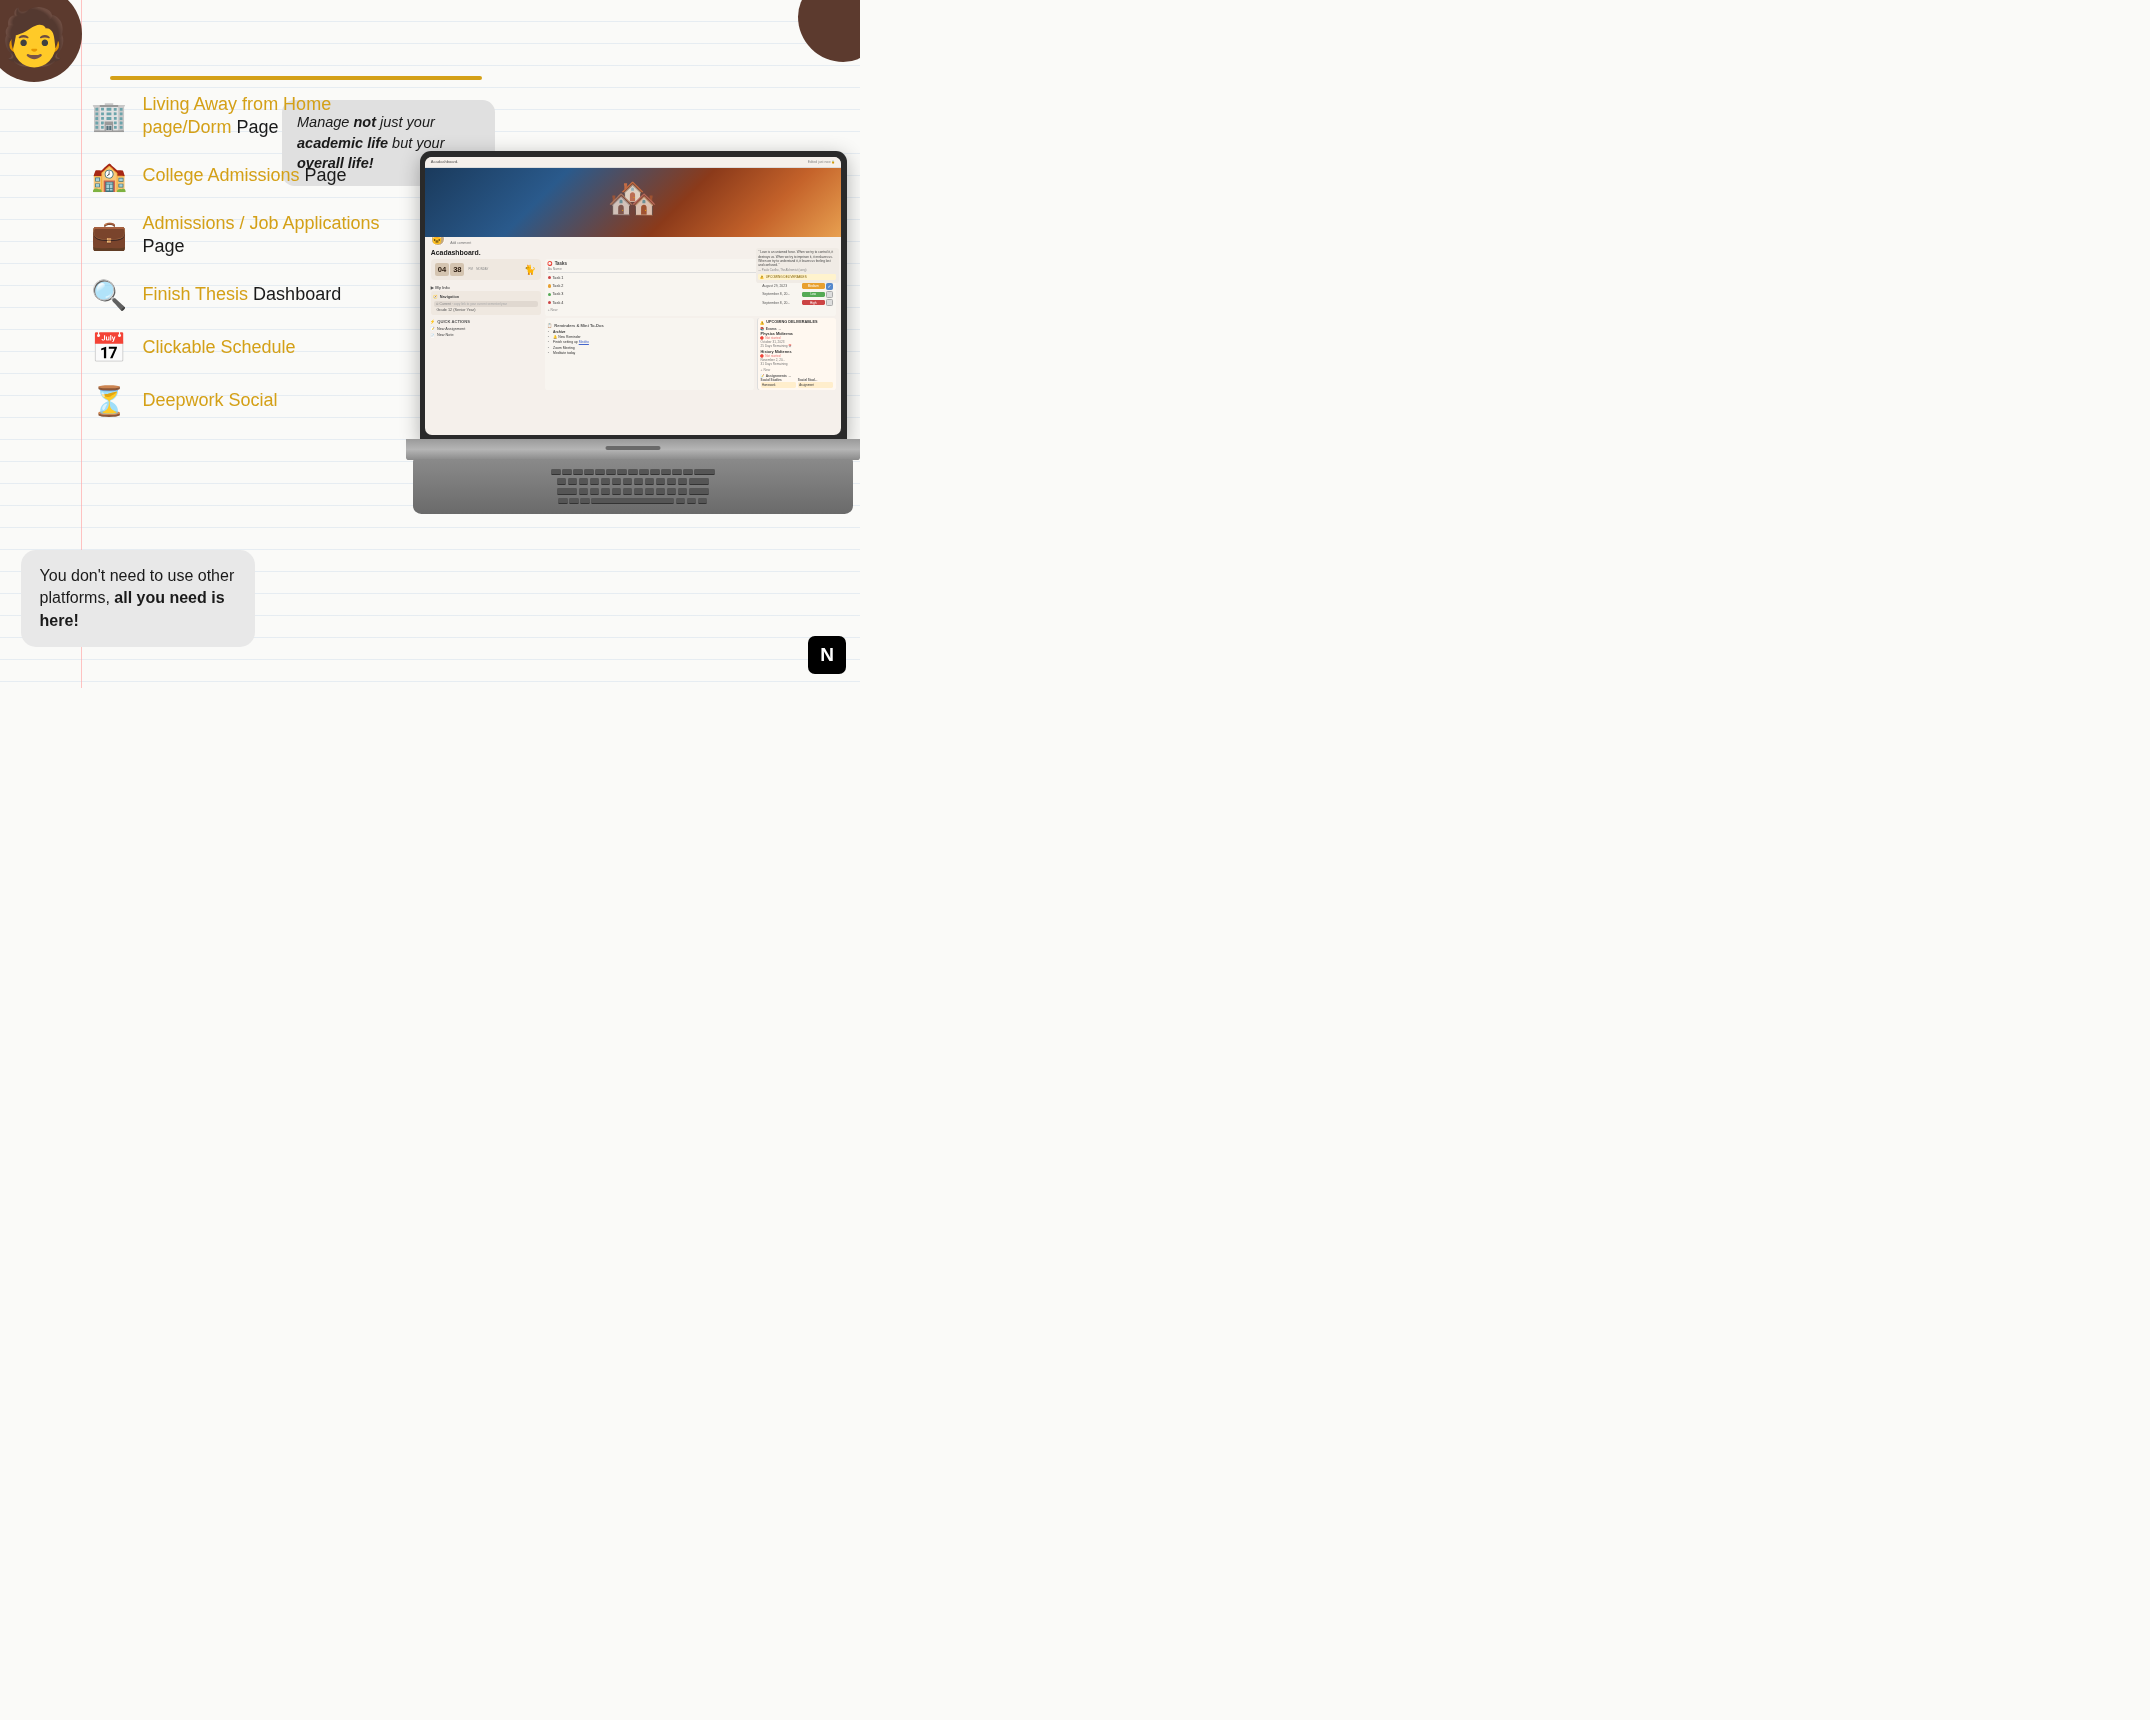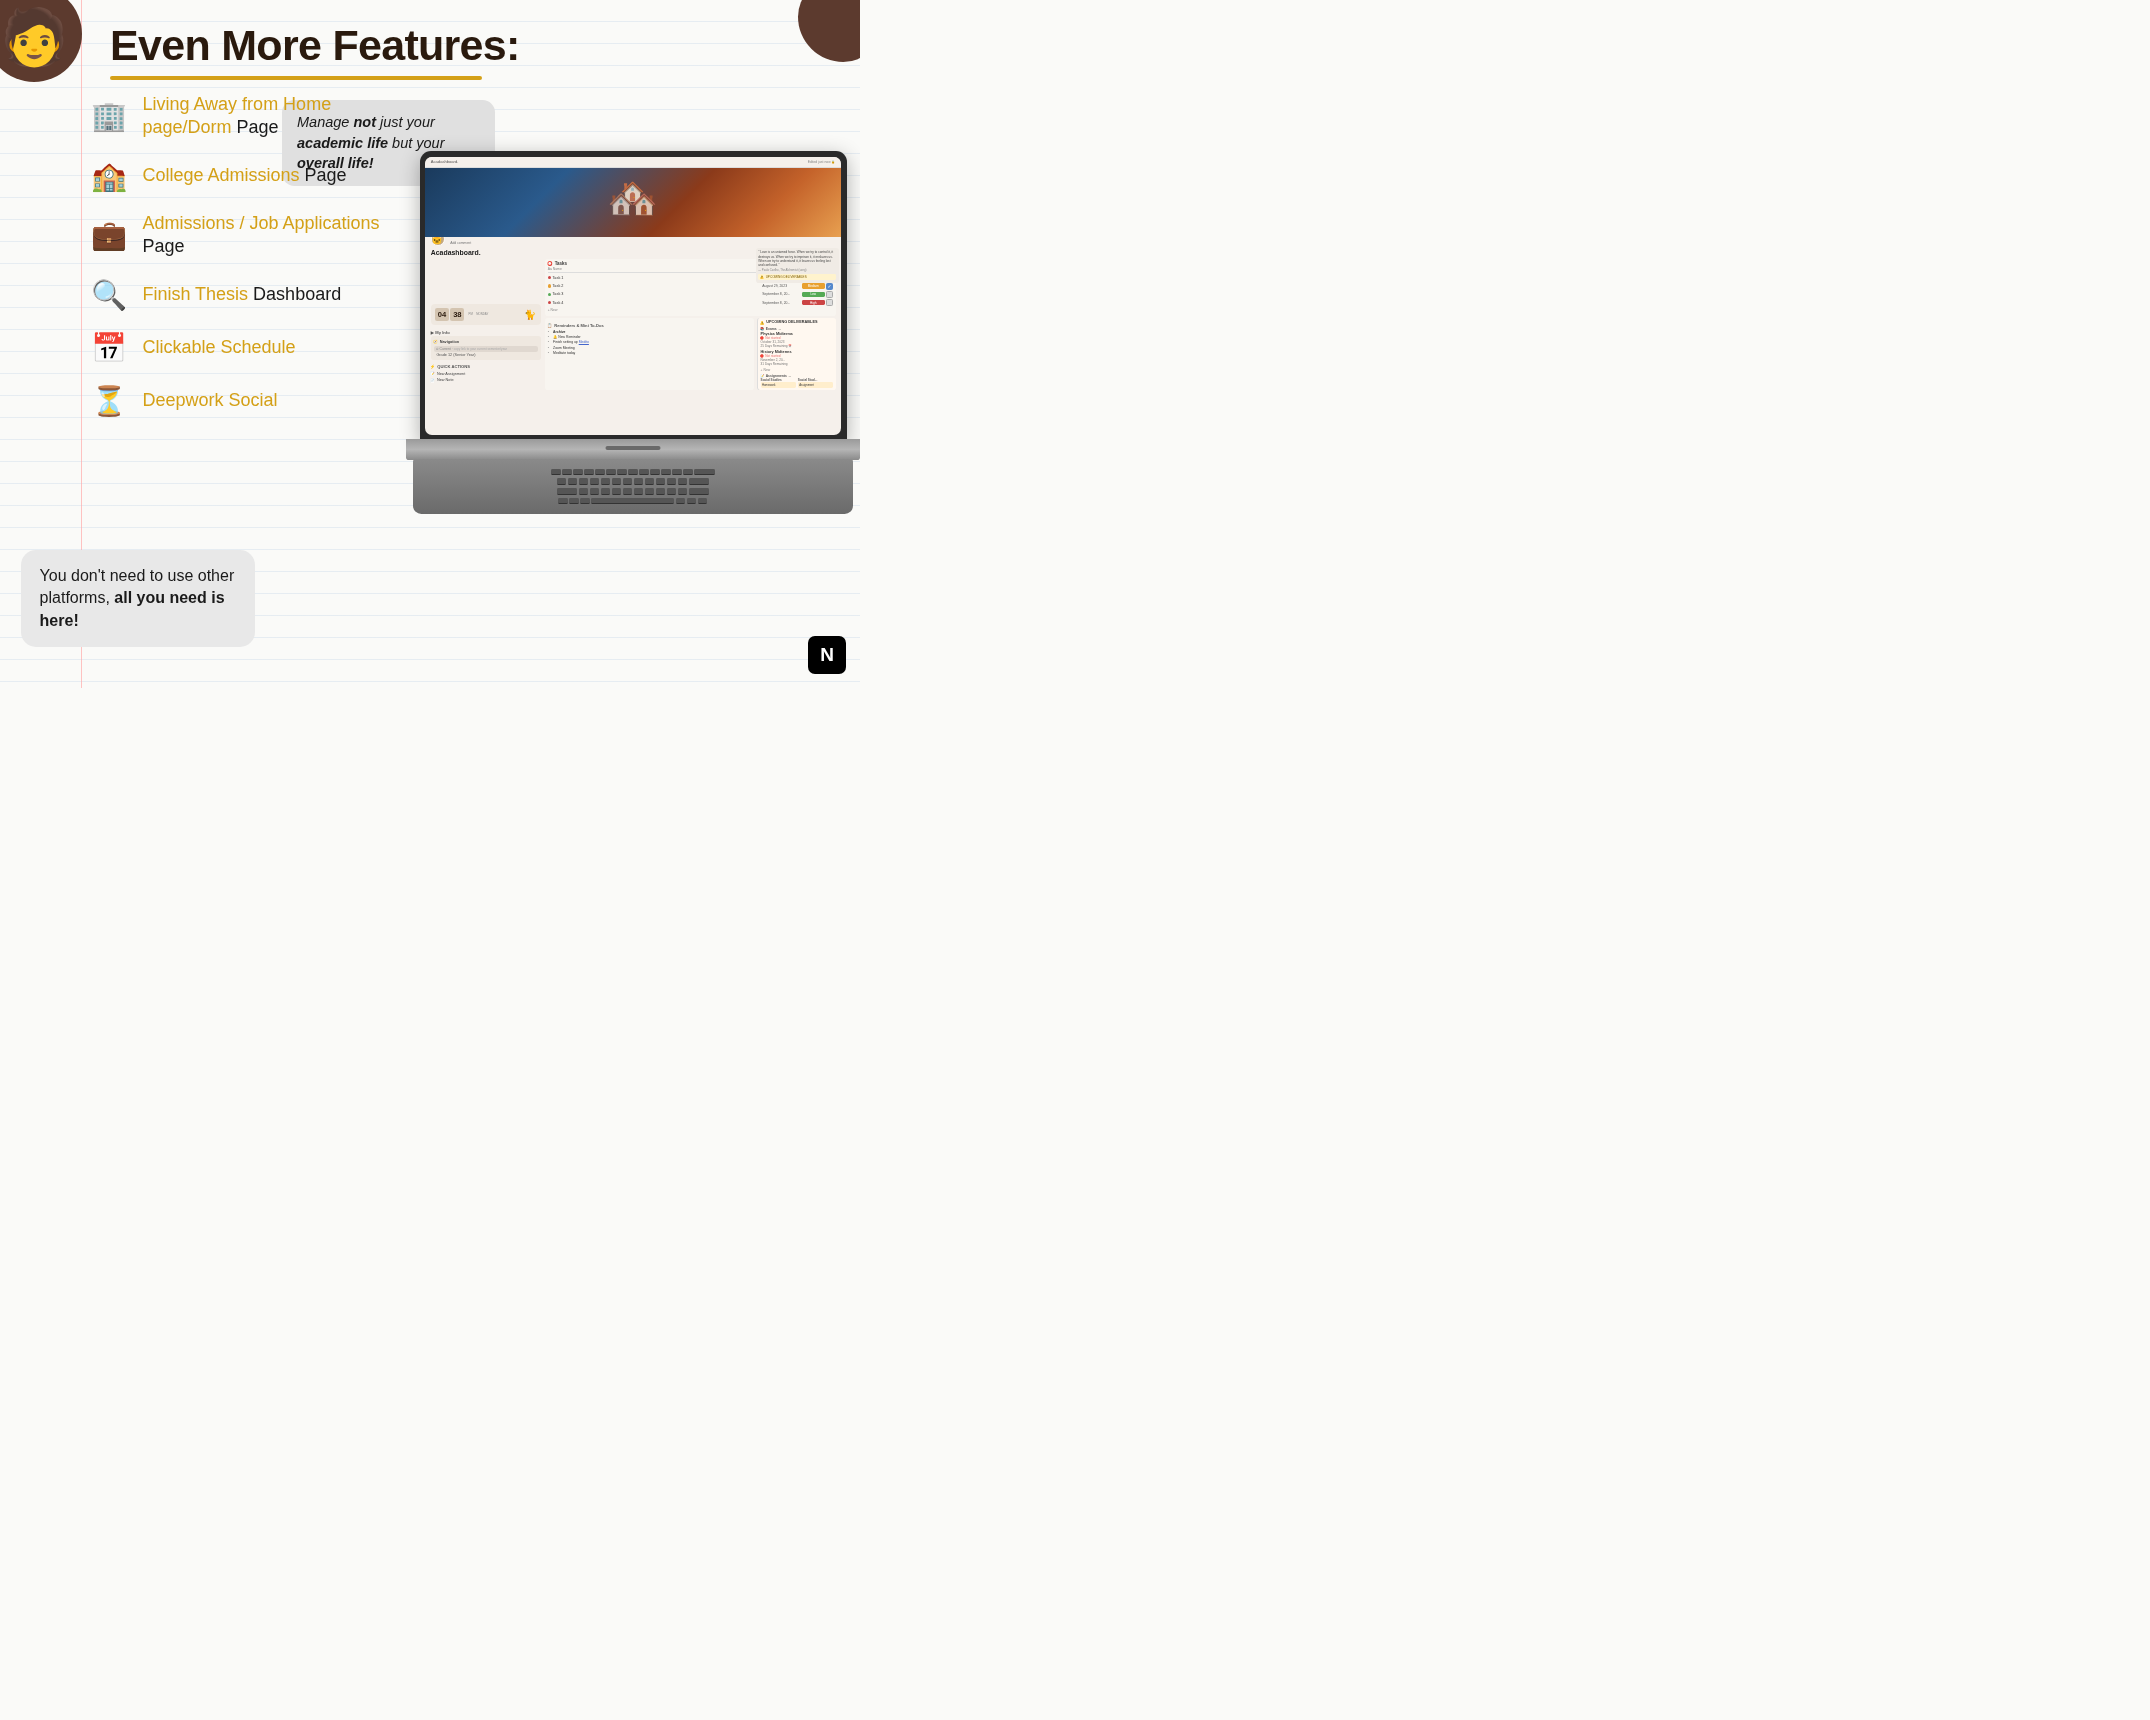--- a/index.html
+++ b/index.html
@@ -338,21 +338,20 @@
     .screen-main {
       display: flex;
       gap: 4.1px;
       padding: 0 5.5px 2.8px;
     }
 
     
     .screen-left {
       width: 110px;
       flex-shrink: 0;
-      margin-top: 45px;
     }
 
     
     .clock-widget {
       background: #efe8e0;
       border-radius: 4.1px;
       padding: 4.1px;
       display: flex;
       align-items: center;
       gap: 2.8px;
@@ -632,21 +631,20 @@
 <body>
 
 <div class="page-container">
 
   <div class="avatar-circle">
     <span class="avatar-emoji">🧑</span>
   </div>
 
   <div class="blob-top-right"></div>
 
-  <h1 class="main-title">Even More Features:</h1>
 
   <div class="title-underline"></div>
 
   <div class="speech-bubble">
     <span>Manage <strong>not</strong> just your <strong>academic life</strong> but your <strong>overall life!</strong></span>
   </div>
 
   <div class="features-list">
 
     <div class="feature-item">

